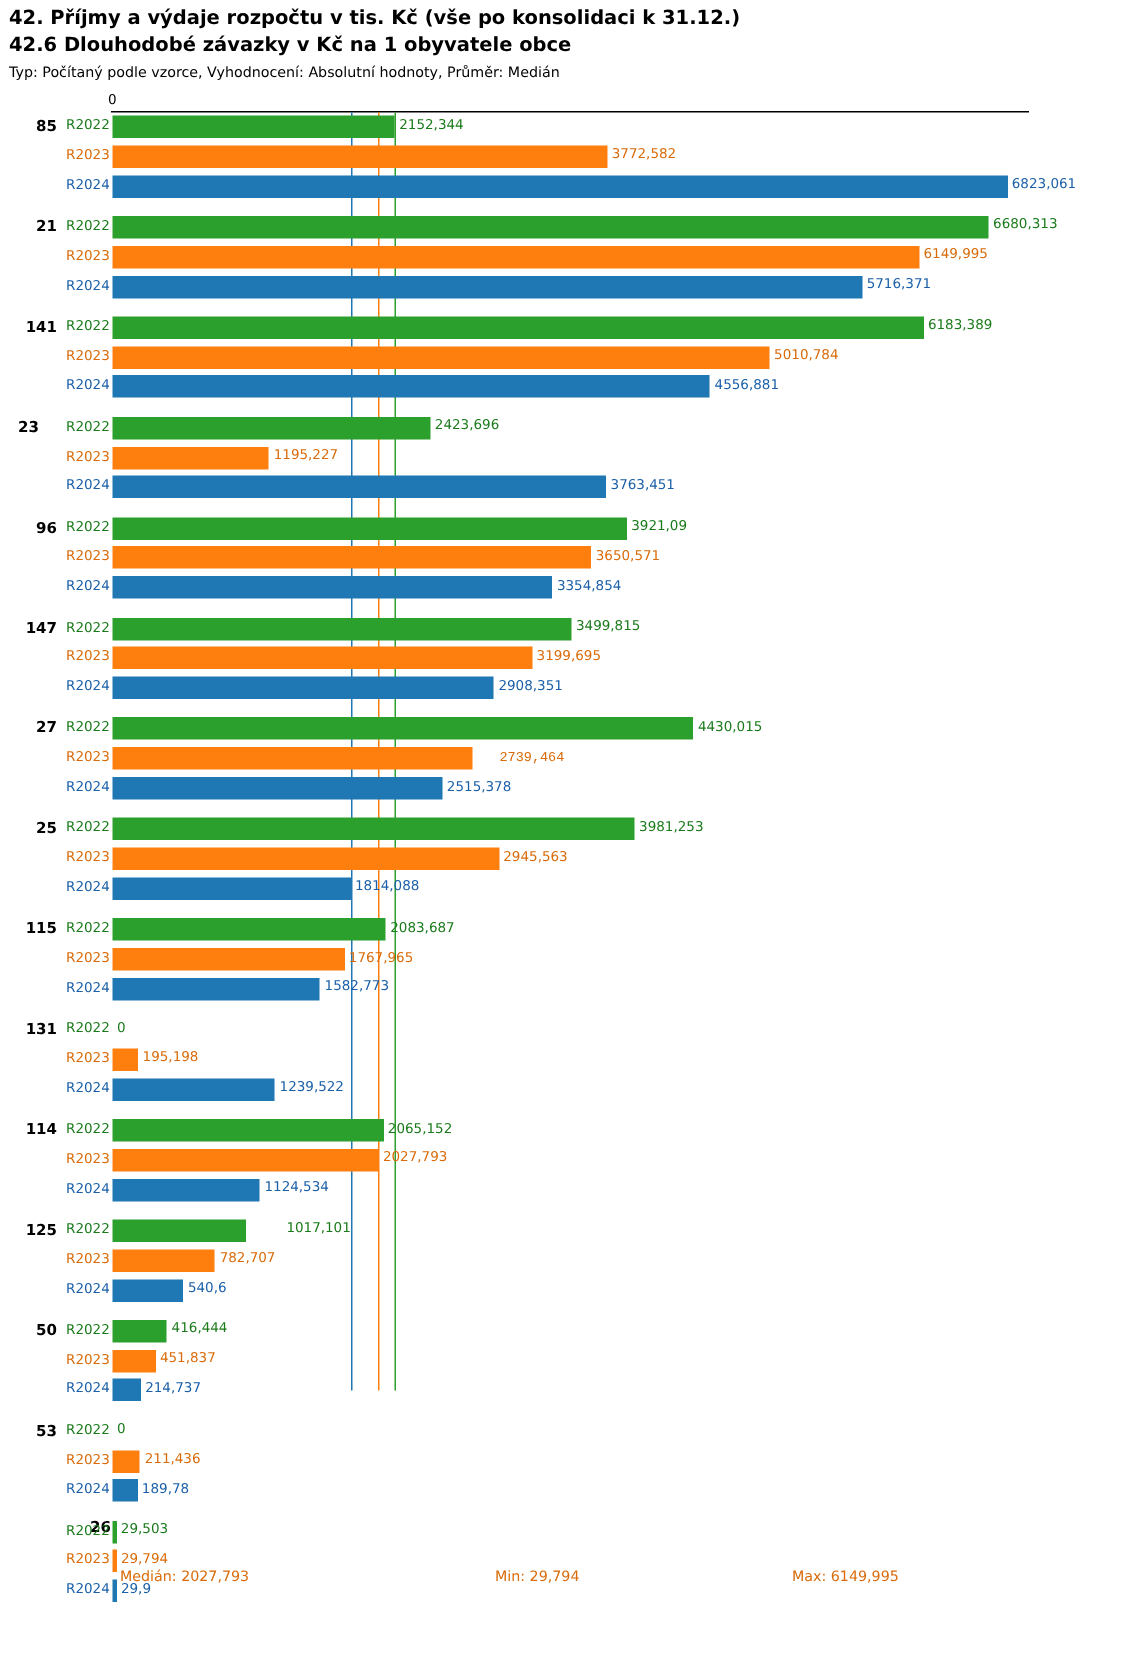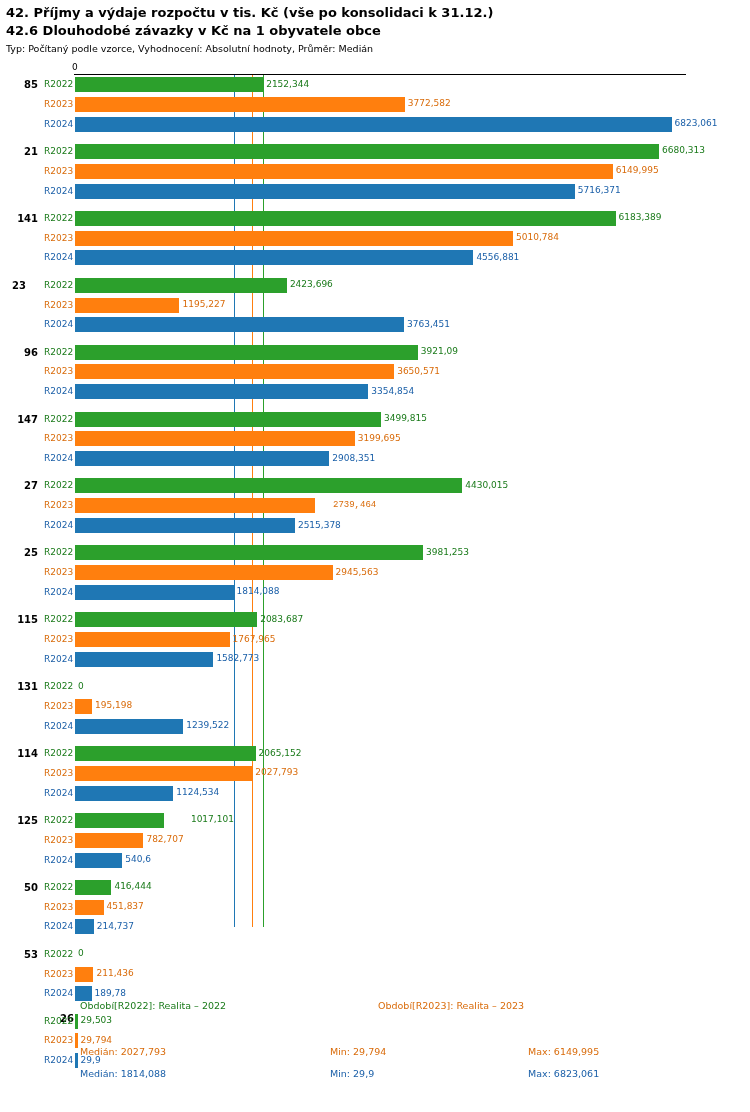--- a/index.html
+++ b/index.html
@@ -377,29 +377,20 @@
       </div>
       <div class="row" style="top: 976.2px;">
         <div class="row-label c-2024">R2024</div>
         <div class="bar b-2024" style="width: 2.61411px;"></div>
         <div class="bar-value c-2024" style="left: 80.6141px;">29,9</div>
       </div>
     </div>
 </div>
 
 <div class="legend" id="legend">
-    <div class="legend-row">
-      <span class="lg-c1" style="color: rgb(26, 122, 26);">Období[R2022]: Realita – 2022</span>
-      <span class="lg-c2" style="color: rgb(217, 107, 10);">Období[R2023]: Realita – 2023</span>
-    </div>
   </div>
 <div class="stats" id="stats">
     <div class="stat-row" style="color: rgb(217, 107, 10);">
       <span class="st-c1">Medián: 2027,793</span>
       <span class="st-c2">Min: 29,794</span>
       <span class="st-c3">Max: 6149,995</span>
     </div>
-    <div class="stat-row" style="color: rgb(26, 95, 168);">
-      <span class="st-c1">Medián: 1814,088</span>
-      <span class="st-c2">Min: 29,9</span>
-      <span class="st-c3">Max: 6823,061</span>
-    </div>
   </div>
 
 </body></html>

